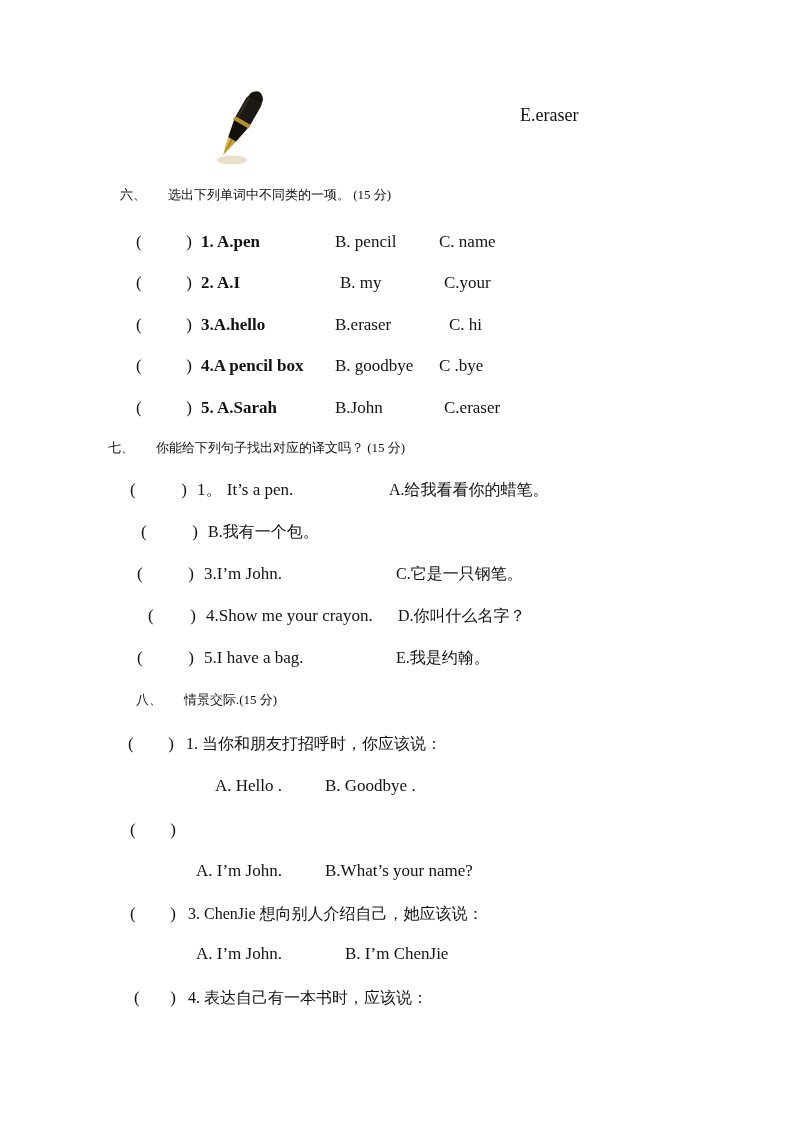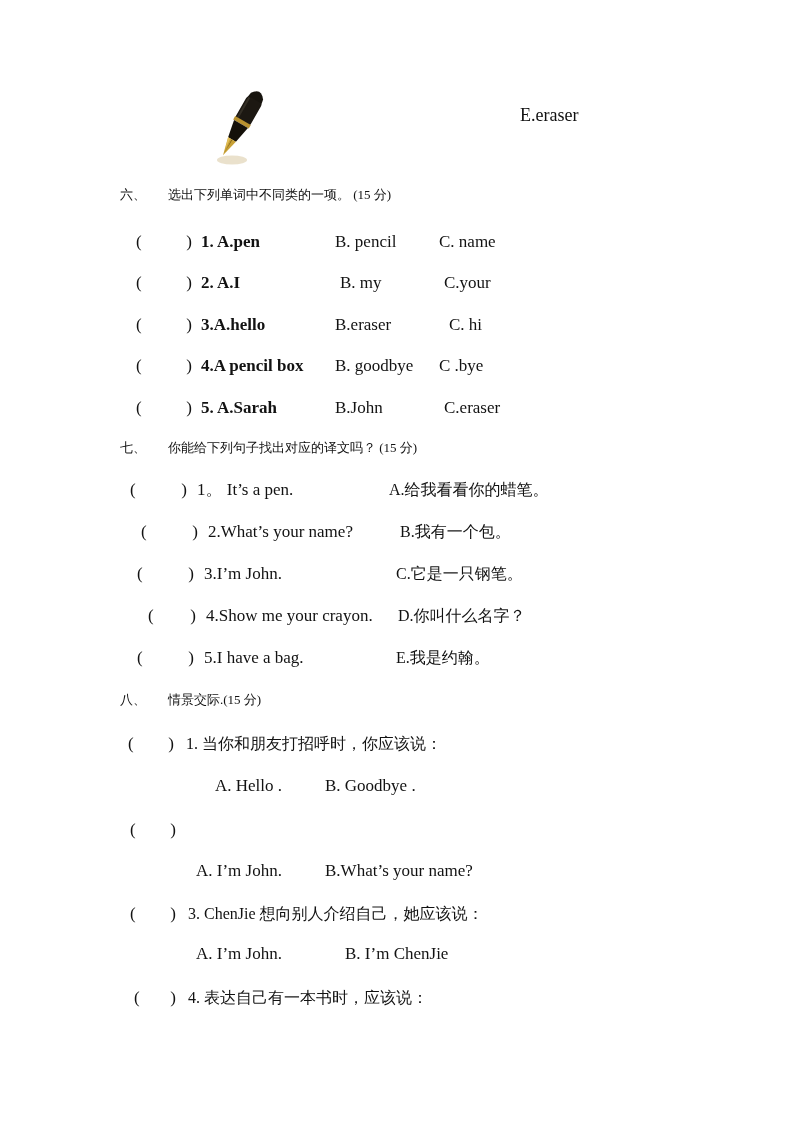--- a/index.html
+++ b/index.html
@@ -109,38 +109,37 @@
   <div class="line row6" style="left:136px; top:397px;">
     <span class="p6">
         <span>(</span>
         <span>)</span>
       </span>
     <span class="a6">5. A.Sarah</span>
     <span class="b6">B.John</span>
     <span style="padding-left:5px;">C.eraser</span>
   </div>
 
-  <div class="line sec-header" style="left:120px; top:436px;">
+  <div class="line sec-header" style="left:108px; top:436px;">
     <span class="sec-num">七、</span><span>你能给下列句子找出对应的译文吗？ (15 分)</span>
   </div>
 
   <div class="line row7" style="left:130px; top:478px;">
     <span class="p7">
         <span>(</span>
         <span>)</span>
       </span>
     <span class="e7">1。 It’s a pen.</span>
     <span class="cjk">A.给我看看你的蜡笔。</span>
   </div>
   <div class="line row7" style="left:141px; top:520px;">
     <span class="p7">
         <span>(</span>
         <span>)</span>
       </span>
-    <span class="e7">2.What’s your name?</span>
     <span class="cjk">B.我有一个包。</span>
   </div>
   <div class="line row7" style="left:137px; top:562px;">
     <span class="p7">
         <span>(</span>
         <span>)</span>
       </span>
     <span class="e7">3.I’m John.</span>
     <span class="cjk">C.它是一只钢笔。</span>
   </div>
@@ -154,21 +153,21 @@
   </div>
   <div class="line row7" style="left:137px; top:646px;">
     <span class="p7">
         <span>(</span>
         <span>)</span>
       </span>
     <span class="e7">5.I have a bag.</span>
     <span class="cjk">E.我是约翰。</span>
   </div>
 
-  <div class="line sec-header" style="left:120px; top:688px;">
+  <div class="line sec-header" style="left:136px; top:688px;">
     <span class="sec-num">八、</span><span>情景交际.(15 分)</span>
   </div>
 
   <div class="line row8" style="left:128px; top:732px;">
     <span class="p8">
         <span>(</span>
         <span>)</span>
       </span>
     <span class="cjk">1. 当你和朋友打招呼时，你应该说：</span>
   </div>

